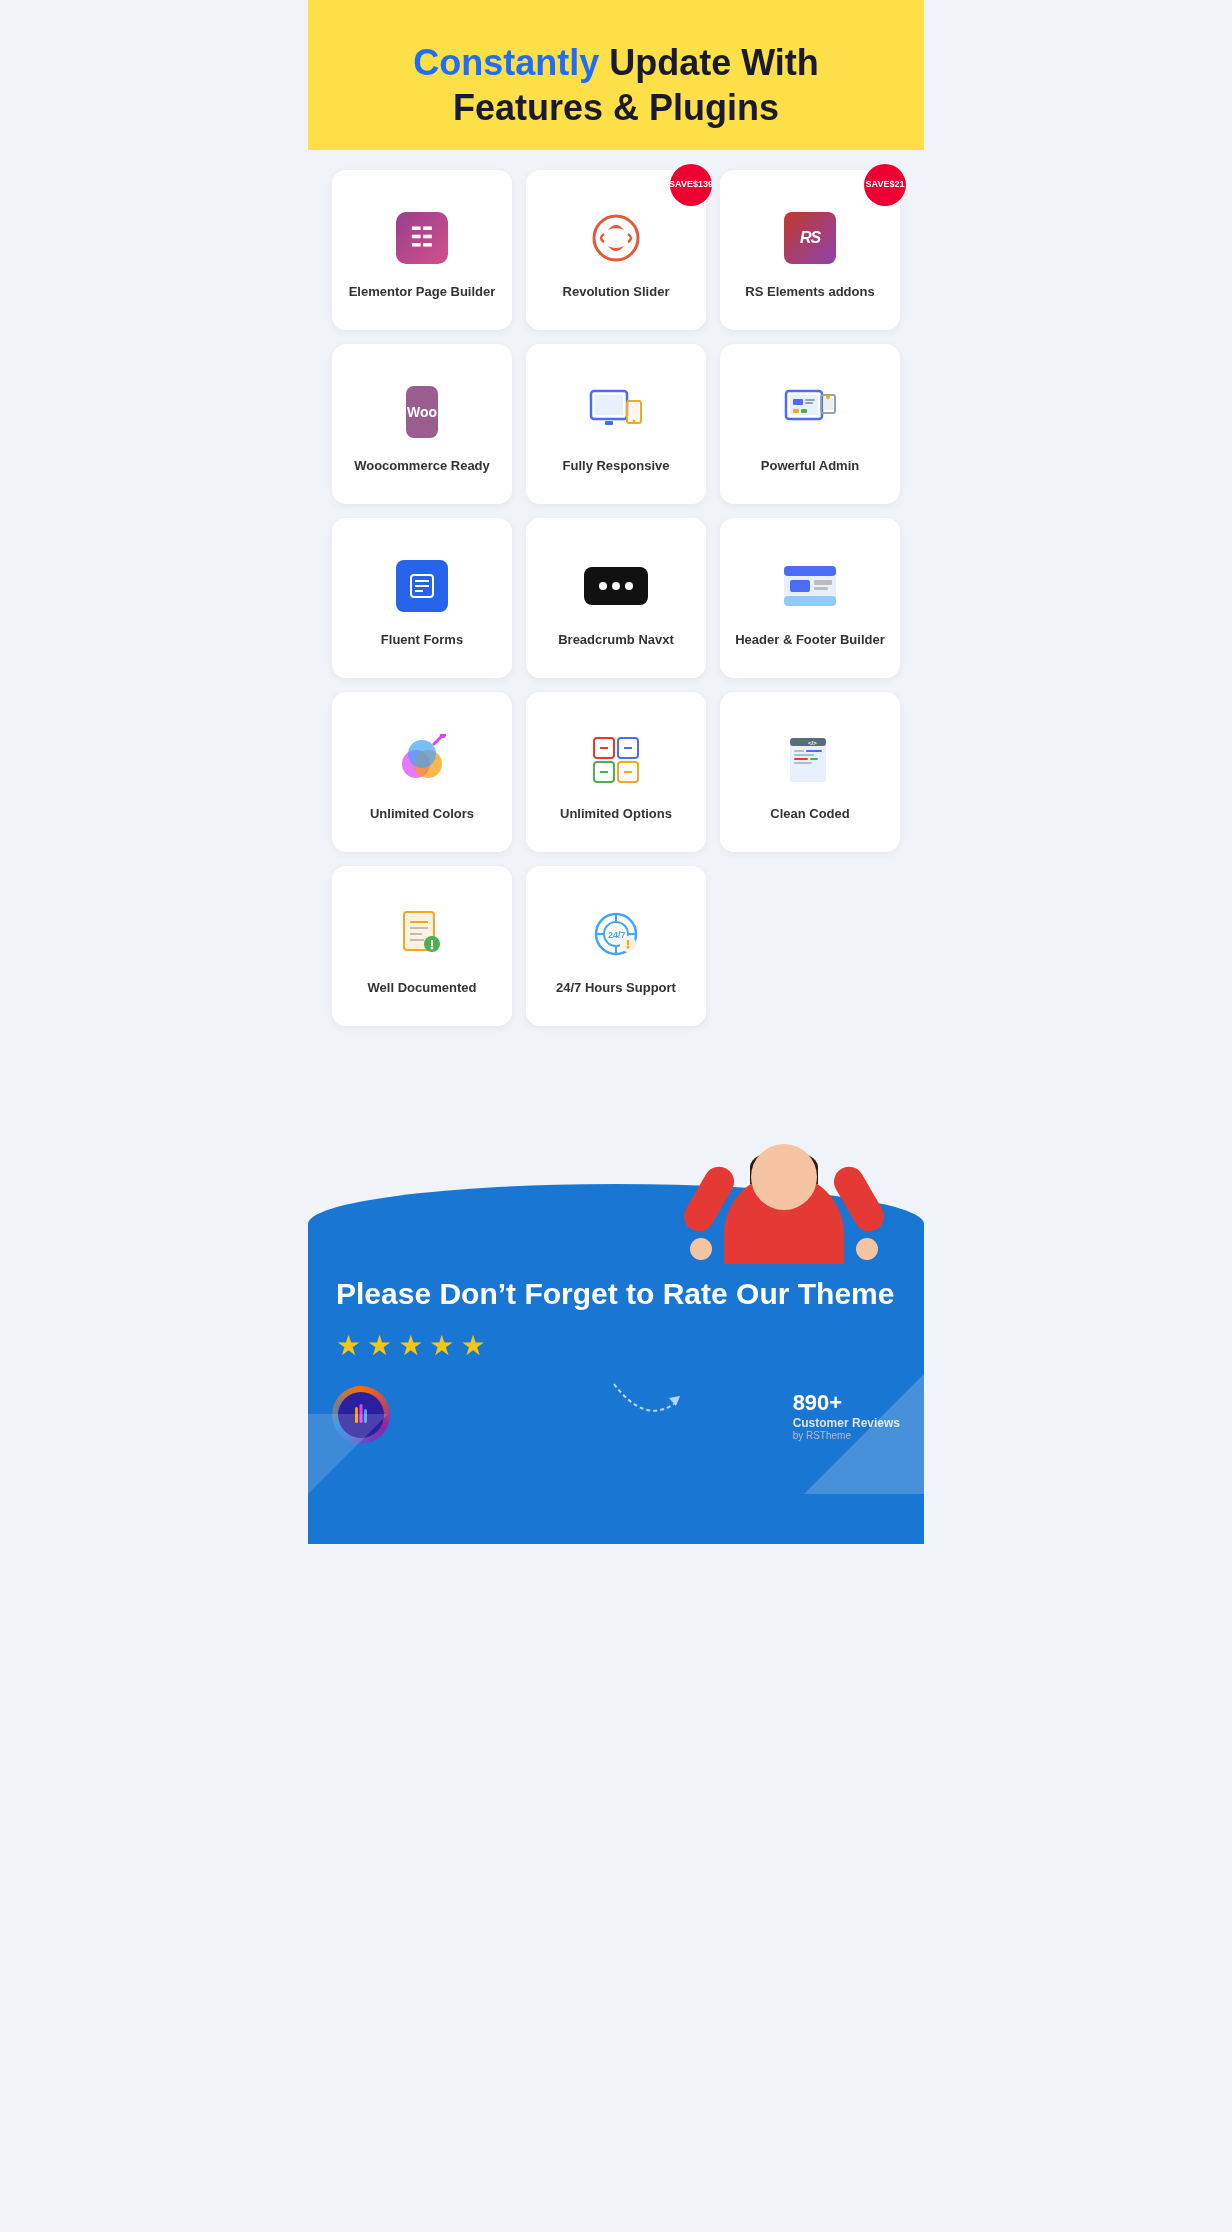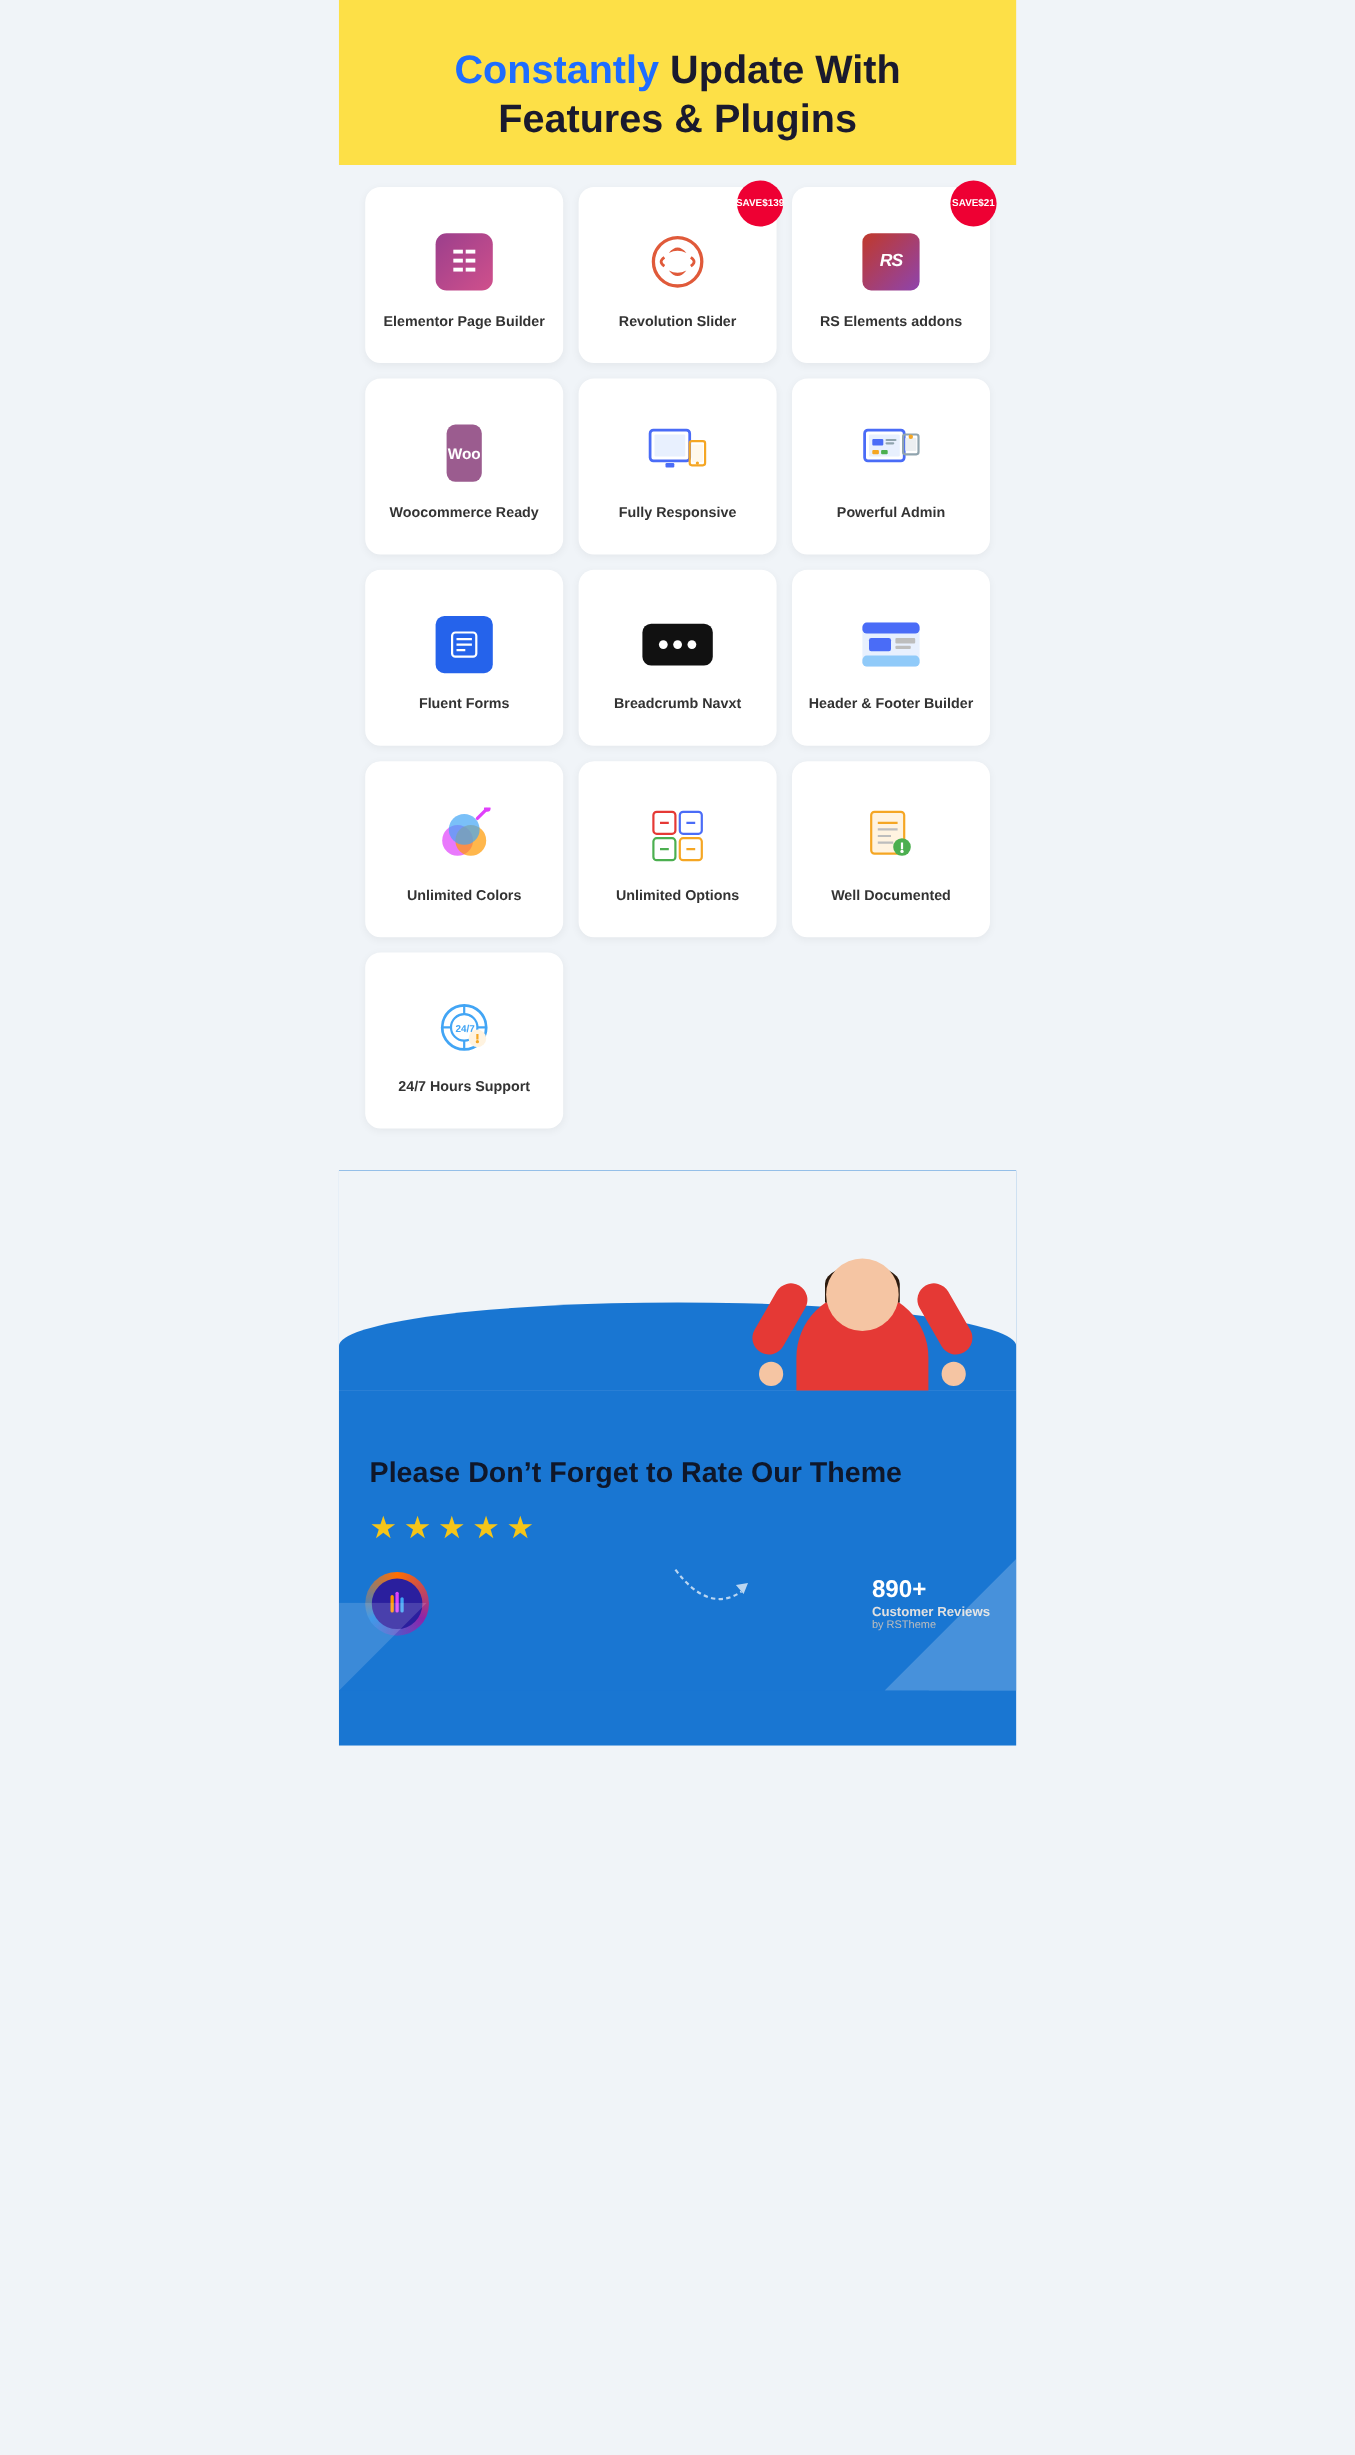--- a/index.html
+++ b/index.html
@@ -133,26 +133,25 @@
       padding: 0 0 50px 0;
       min-height: 280px;
     }
 
     .cta-content {
       padding: 0 28px 0 28px;
       position: relative;
       z-index: 2;
     }
     .cta-title {
-      color: #0f172a;
-      font-size: 26px;
+      color: #ffffff;
+      font-size: 30px;
       font-weight: 800;
       line-height: 1.3;
       margin-bottom: 16px;
-      margin-top: 48px;
     }
     .stars-row {
       display: flex;
       gap: 6px;
       margin-bottom: 24px;
     }
     .star {
       color: #f5c518;
       font-size: 28px;
     }
@@ -305,20 +304,36 @@
             <line x1="34" y1="14" x2="42" y2="14" stroke="#4a6cf7" stroke-width="2"></line>
             <line x1="10" y1="38" x2="18" y2="38" stroke="#4caf50" stroke-width="2"></line>
             <line x1="34" y1="38" x2="42" y2="38" stroke="#f5a623" stroke-width="2"></line>
           </svg>
         </div>
   <div class="card-label">Unlimited Options</div>
       </div>
       <div class="card">
         <div class="card-icon">
           <svg width="52" height="52" viewBox="0 0 52 52">
+            <rect x="6" y="4" width="36" height="44" rx="3" fill="#e8f0fe"></rect>
+            <rect x="6" y="4" width="36" height="8" rx="3" fill="#546e7a"></rect>
+            <rect x="10" y="16" width="10" height="2" rx="1" fill="#b0bec5"></rect>
+            <rect x="22" y="16" width="16" height="2" rx="1" fill="#4a6cf7"></rect>
+            <rect x="10" y="20" width="20" height="2" rx="1" fill="#b0bec5"></rect>
+            <rect x="10" y="24" width="14" height="2" rx="1" fill="#e53935"></rect>
+            <rect x="26" y="24" width="8" height="2" rx="1" fill="#4caf50"></rect>
+            <rect x="10" y="28" width="18" height="2" rx="1" fill="#b0bec5"></rect>
+            <text x="24" y="11" font-size="6" fill="#fff" font-weight="bold">&lt;/&gt;</text>
+          </svg>
+        </div>
+  <div class="card-label">Clean Coded</div>
+      </div>
+      <div class="card">
+        <div class="card-icon">
+          <svg width="52" height="52" viewBox="0 0 52 52">
             <rect x="8" y="4" width="30" height="38" rx="3" fill="#fff3e0"></rect>
             <rect x="8" y="4" width="30" height="38" rx="3" fill="none" stroke="#f5a623" stroke-width="2"></rect>
             <line x1="14" y1="14" x2="32" y2="14" stroke="#f5a623" stroke-width="2"></line>
             <line x1="14" y1="20" x2="32" y2="20" stroke="#bdbdbd" stroke-width="2"></line>
             <line x1="14" y1="26" x2="26" y2="26" stroke="#bdbdbd" stroke-width="2"></line>
             <line x1="14" y1="32" x2="28" y2="32" stroke="#bdbdbd" stroke-width="2"></line>
             <circle cx="36" cy="36" r="8" fill="#4caf50"></circle>
             <line x1="36" y1="32" x2="36" y2="38" stroke="#fff" stroke-width="2"></line>
             <circle cx="36" cy="40" r="1.5" fill="#fff"></circle>
           </svg>

